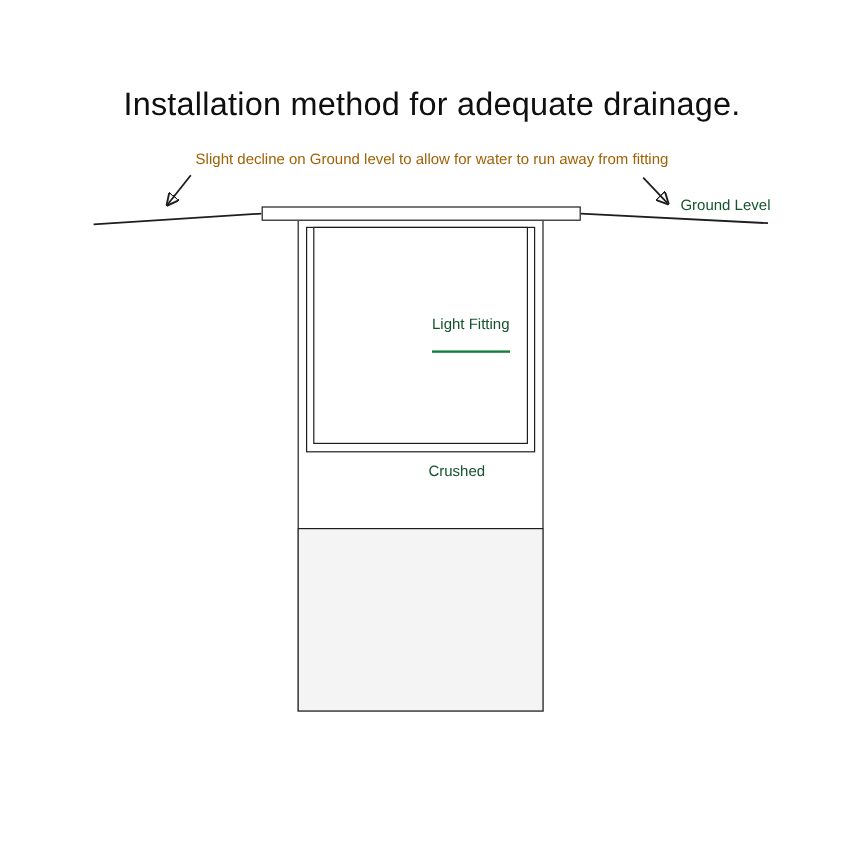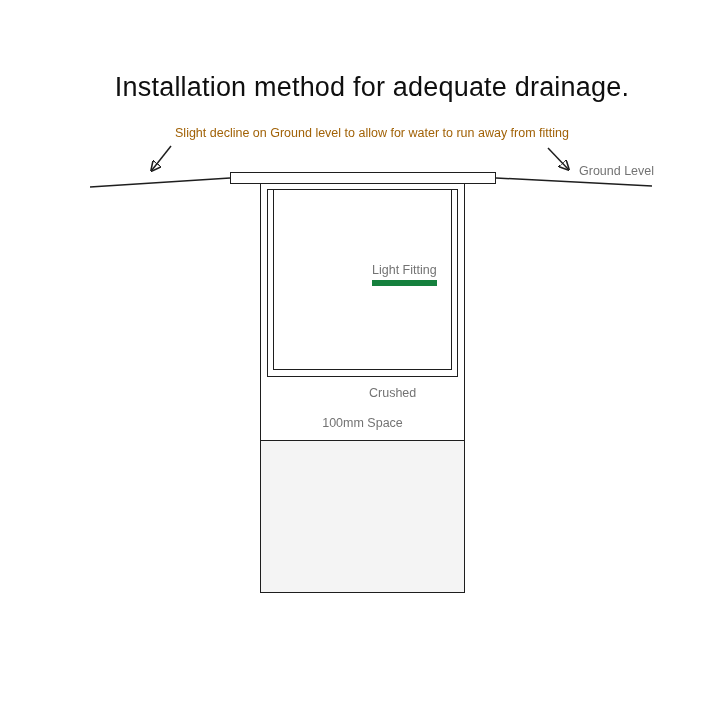--- a/index.html
+++ b/index.html
@@ -3,52 +3,51 @@
 <meta charset="utf-8">
 <style>
   html,body{margin:0;padding:0;background:#fff;}
   .canvas{
     position:relative;
     width:652px;height:720px;
     background:#ffffff;
     font-family:"Liberation Sans", sans-serif;
     color:#121212;
     overflow:hidden;
-    margin-left:12px;
   }
   .abs{position:absolute;}
   .title{
     top:72px;left:0;width:720px;
     text-align:center;
     font-size:27px;
     letter-spacing:.2px;
     color:#0f0f0f;
   }
   .note{
     top:126px;left:0;width:720px;
     text-align:center;
     font-size:12.5px;
     color:#a16207;
   }
   .small-label{
     font-size:12.5px;
-    color:#737373;
+    color:#14532d;
     white-space:nowrap;
   }
   .ground-level-label{top:164px;left:567px;}
   .box{box-sizing:border-box;border:1.5px solid #1e1e1e;background:#fff;}
   .flange{left:218px;top:172px;width:266px;height:12px;}
   .canister-body{left:248px;top:183px;width:205px;height:410px;}
   .fitting-outer{left:255px;top:189px;width:191px;height:188px;}
   .fitting-inner{left:261px;top:189px;width:179px;height:181px;}
   .rock{left:248px;top:440px;width:205px;height:153px;background:#f4f4f4;}
   .light-fitting-label{
     top:263px;left:360px;
-    border-bottom:6px solid #15803d;
-    padding-bottom:3px;
+    border-bottom:2px solid #15803d;
+    padding-bottom:15px;
   }
   .canister-label{top:386px;left:357px;}
   .space-label{left:248px;top:416px;width:205px;text-align:center;}
   .rock-label{left:240px;top:517px;width:221px;text-align:center;font-size:12px;}
   svg.overlay{position:absolute;left:0;top:0;pointer-events:none;}
   svg.overlay line, svg.overlay path{stroke:#1e1e1e;stroke-width:1.5;fill:none;}
 </style>
 </head>
 <body>
 
@@ -79,15 +78,14 @@
   </svg>
 
   <div class="abs box canister-body"></div>
   <div class="abs box flange"></div>
   <div class="abs box fitting-outer"></div>
   <div class="abs box fitting-inner"></div>
   <div class="abs box rock" style="background: rgb(244, 244, 244);"></div>
 
   <div class="abs small-label light-fitting-label">Light Fitting</div>
   <div class="abs small-label canister-label">Crushed</div>
-  <div class="abs small-label space-label">100mm Space</div>
 
 </div>
 
 </body></html>

